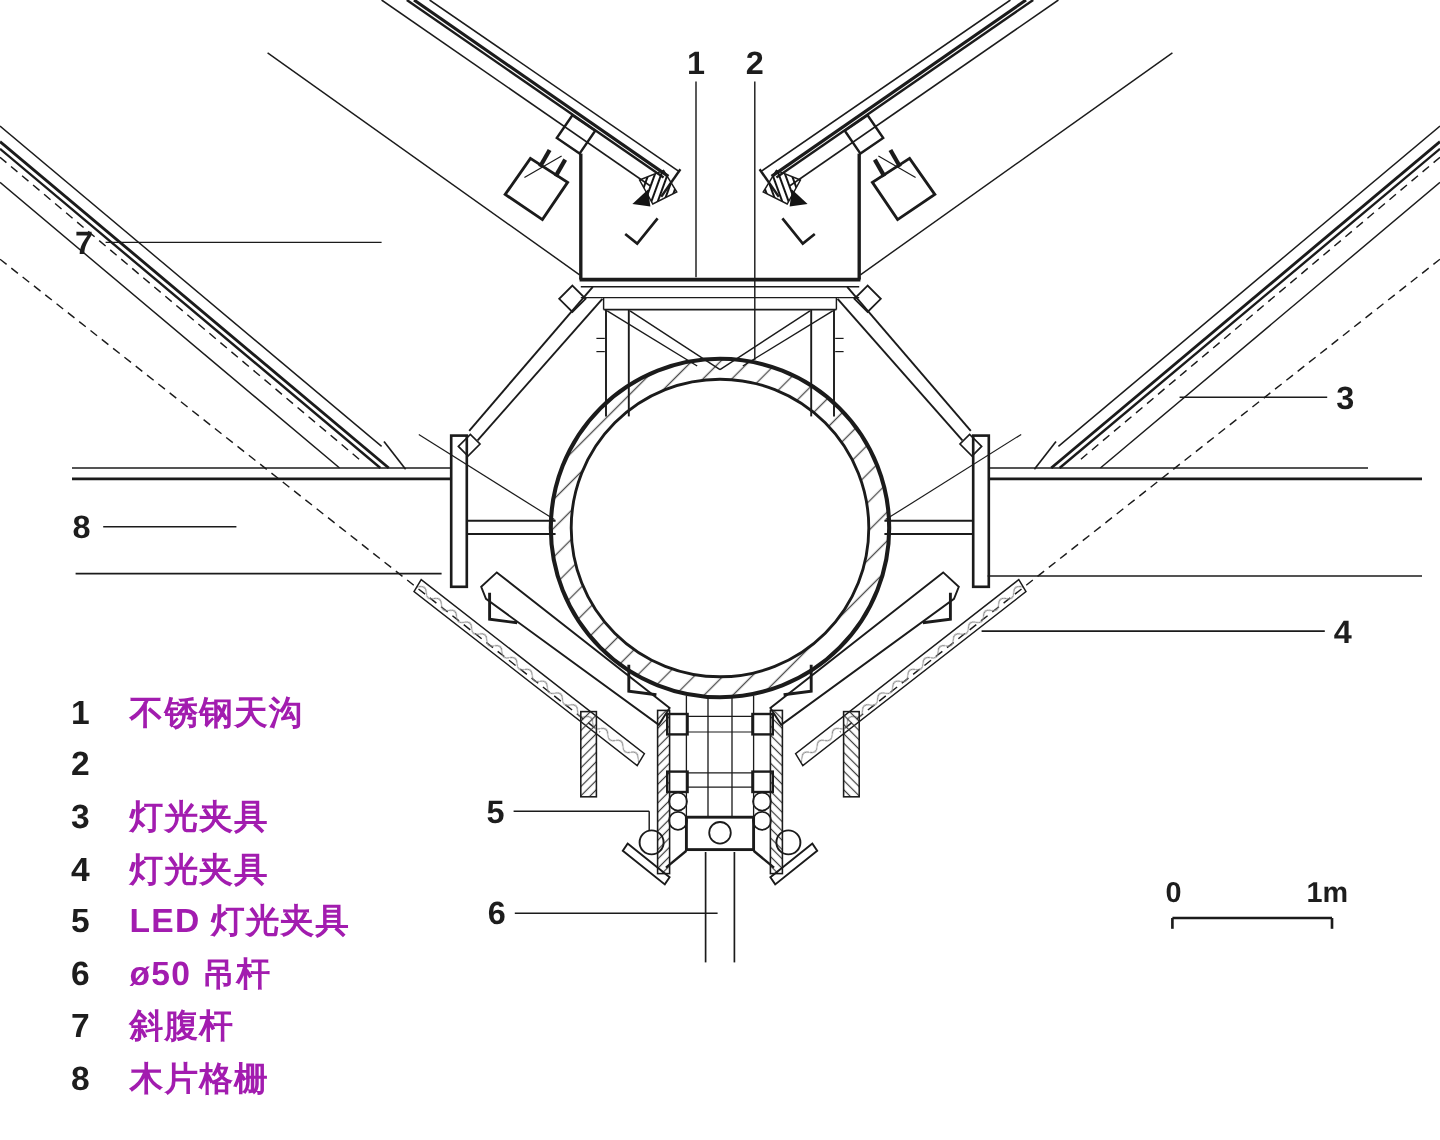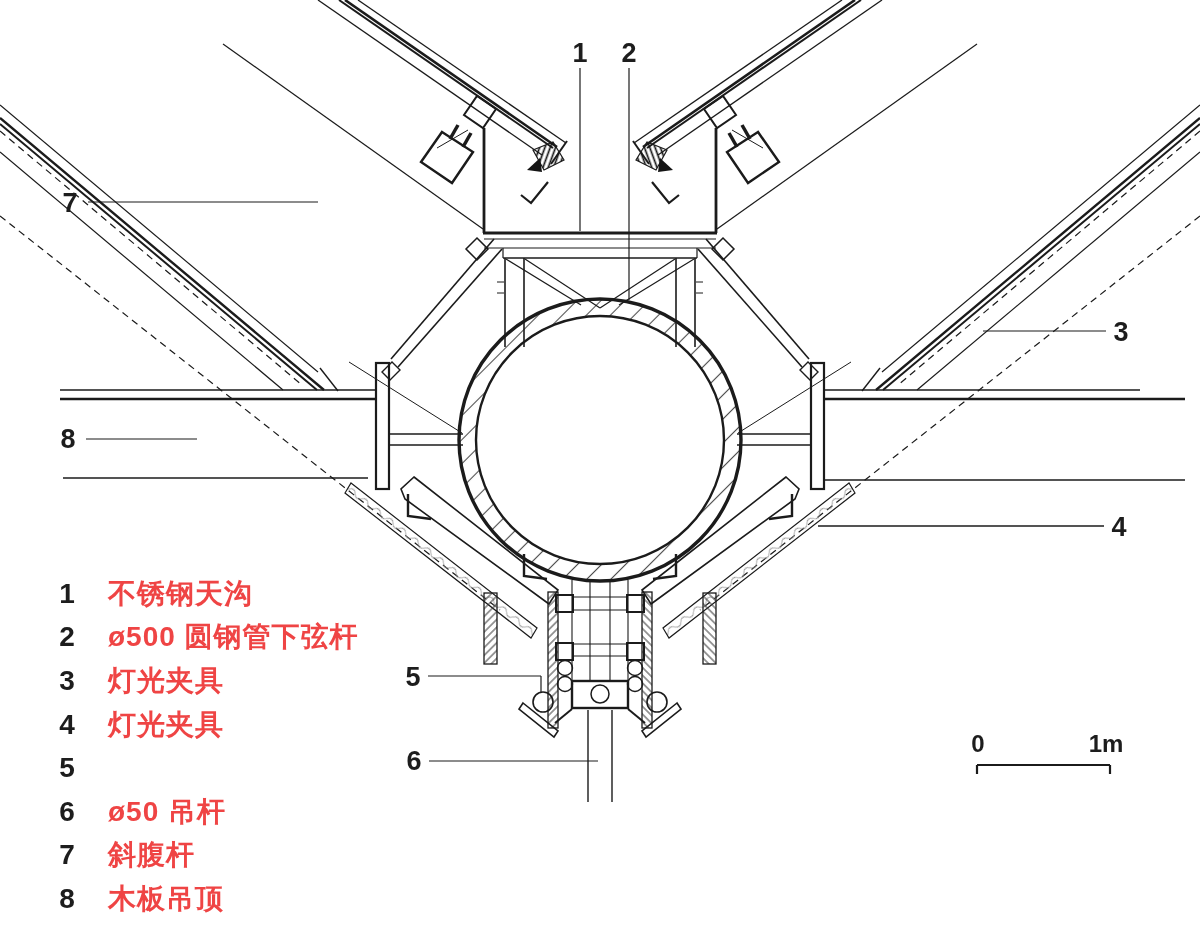--- a/index.html
+++ b/index.html
@@ -7,21 +7,21 @@
          font-family:"Liberation Sans","DejaVu Sans",sans-serif;}
   svg{position:absolute;left:0;top:0;}
   .ln{stroke:#1b1b1b;fill:none;}
   .tx{font-family:"Liberation Sans","DejaVu Sans",sans-serif;font-weight:700;fill:#1d1d1d;}
   .callout{font-size:27px;}
   .scaletx{font-size:24px;}
   
   .legend{position:absolute;left:52px;top:572px;}
   .legend-row{display:flex;align-items:center;height:43.6px;}
   .legend-num{display:inline-block;width:30px;text-align:center;font-size:28px;font-weight:700;color:#1d1d1d;}
-  .legend-label{margin-left:26px;font-size:28px;font-weight:700;color:#ef4444;letter-spacing:1px;white-space:nowrap;}
+  .legend-label{margin-left:26px;font-size:28px;font-weight:700;color:#a21caf;letter-spacing:1px;white-space:nowrap;}
 </style>
 </head>
 <body>
 
 <div class="stage">
 
 <svg width="1200" height="950" viewBox="0 0 1200 950" aria-label="construction detail drawing">
   <defs>
 
     <pattern id="ringHatch" width="17" height="17" patternUnits="userSpaceOnUse" patternTransform="rotate(-45)">
@@ -187,39 +187,39 @@
   </g>
 </svg>
 
   <div class="legend">
     <div class="legend-row">
       <span class="legend-num">1</span>
       <span class="legend-label">不锈钢天沟</span>
     </div>
     <div class="legend-row">
       <span class="legend-num">2</span>
-      <span class="legend-label">ø500 圆钢管下弦杆</span>
     </div>
     <div class="legend-row">
       <span class="legend-num">3</span>
       <span class="legend-label">灯光夹具</span>
     </div>
     <div class="legend-row">
       <span class="legend-num">4</span>
       <span class="legend-label">灯光夹具</span>
     </div>
     <div class="legend-row">
       <span class="legend-num">5</span>
+      <span class="legend-label">LED 灯光夹具</span>
     </div>
     <div class="legend-row">
       <span class="legend-num">6</span>
       <span class="legend-label">ø50 吊杆</span>
     </div>
     <div class="legend-row">
       <span class="legend-num">7</span>
       <span class="legend-label">斜腹杆</span>
     </div>
     <div class="legend-row">
       <span class="legend-num">8</span>
-      <span class="legend-label">木板吊顶</span>
+      <span class="legend-label">木片格栅</span>
     </div>
   </div>
 </div>
 
 </body></html>

